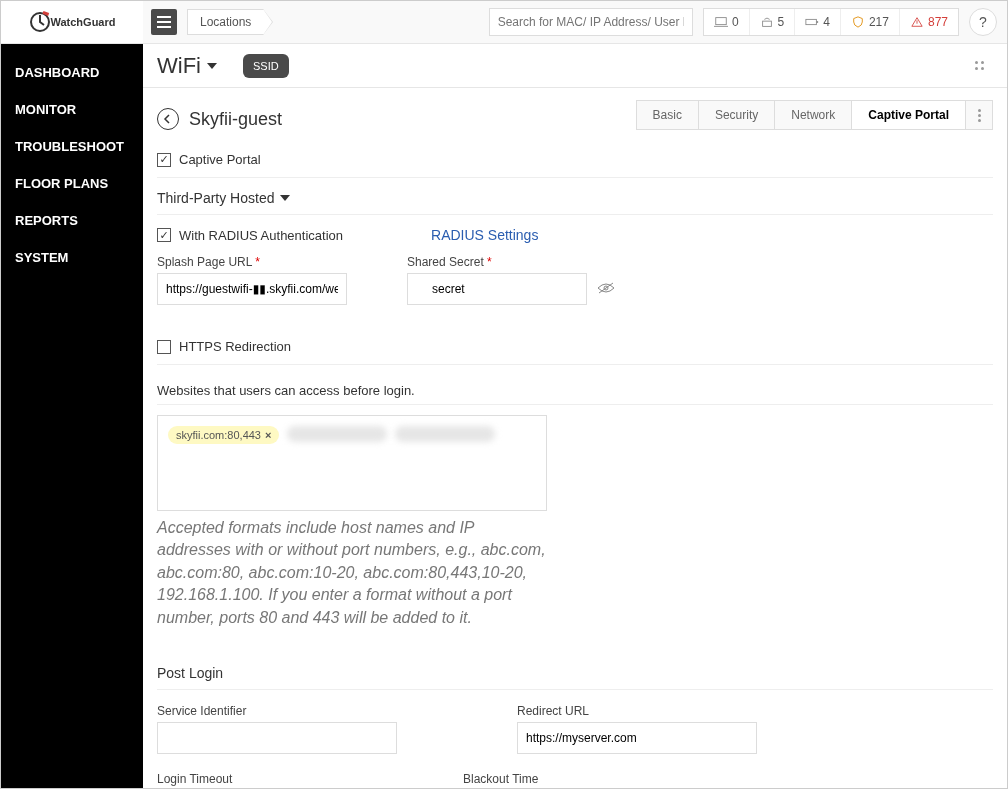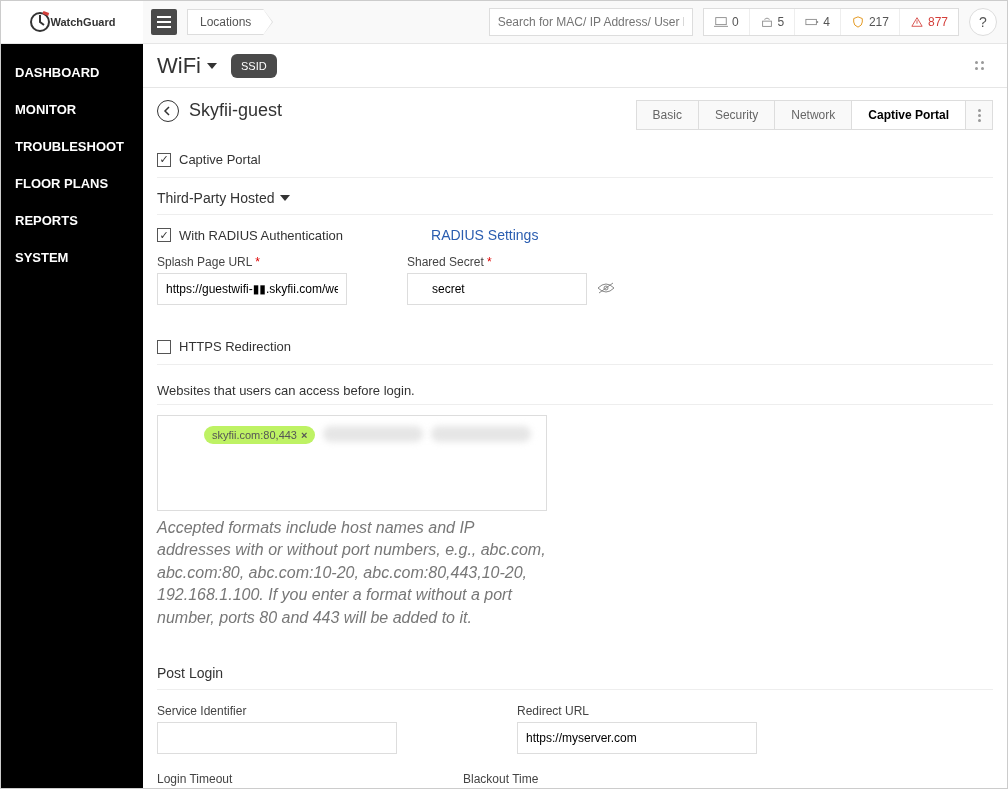--- a/index.html
+++ b/index.html
@@ -21,27 +21,27 @@
   .breadcrumb::after { content: ""; position: absolute; right: -9px; top: -1px; width: 0; height: 0; border-top: 13px solid transparent; border-bottom: 13px solid transparent; border-left: 9px solid #fff; }
   .breadcrumb::before { content: ""; position: absolute; right: -10px; top: -1px; width: 0; height: 0; border-top: 13px solid transparent; border-bottom: 13px solid transparent; border-left: 10px solid #ddd; }
   .search { flex: 1; max-width: 275px; margin-left: auto; }
   .search input { width: 100%; height: 28px; border: 1px solid #ddd; padding: 0 8px; font-size: 12px; color: #888; }
   .stats { display: flex; border: 1px solid #ddd; height: 28px; background: #fff; }
   .stat { display: flex; align-items: center; gap: 4px; padding: 0 10px; border-right: 1px solid #eee; font-size: 12px; color: #555; cursor: pointer; }
   .stat:last-child { border-right: none; }
   .stat .ico { width: 14px; height: 12px; }
   .help { width: 28px; height: 28px; border: 1px solid #ddd; border-radius: 50%; display: flex; align-items: center; justify-content: center; font-size: 14px; color: #555; cursor: pointer; background: #fff; }
   
-  .subheader { height: 44px; display: flex; align-items: center; padding: 0 14px; gap: 14px; border-bottom: 1px solid #e6e6e6; background: #fff; }
+  .subheader { height: 44px; display: flex; align-items: center; padding: 0 14px; gap: 26px; border-bottom: 1px solid #e6e6e6; background: #fff; }
   .section-title { font-size: 22px; font-weight: 300; display: flex; align-items: center; gap: 6px; }
   .pill { background: #4a4a4a; color: #fff; font-size: 11px; padding: 6px 10px; border-radius: 6px; cursor: pointer; }
   .more-dots { margin-left: auto; width: 18px; display: flex; flex-direction: column; gap: 3px; align-items: center; cursor: pointer; }
   .more-dots span { width: 3px; height: 3px; background: #999; border-radius: 50%; }
   
-  .page-row { display: flex; align-items: flex-start; padding: 12px 14px 8px; gap: 10px; background: #fff; }
+  .page-row { display: flex; align-items: flex-end; padding: 12px 14px 8px; gap: 10px; background: #fff; }
   .back-circle { width: 22px; height: 22px; border: 1.5px solid #333; border-radius: 50%; display: flex; align-items: center; justify-content: center; cursor: pointer; }
   .page-name { font-size: 18px; }
   .tabs { margin-left: auto; display: flex; border: 1px solid #ddd; height: 30px; }
   .tab { padding: 0 16px; display: flex; align-items: center; font-size: 12px; color: #666; border-right: 1px solid #ddd; cursor: pointer; background: #f9f9f9; }
   .tab.active { background: #fff; color: #000; font-weight: bold; }
   .tab-more { width: 26px; display: flex; align-items: center; justify-content: center; cursor: pointer; background: #f9f9f9; }
   
   .content { flex: 1; overflow-y: auto; padding: 4px 14px 20px; background: #fff; }
   .row-sep { border-bottom: 1px solid #eee; padding: 10px 0; }
   .checkbox-row { display: flex; align-items: center; gap: 8px; font-size: 13px; }
@@ -51,21 +51,21 @@
   .form-grid { display: flex; gap: 60px; padding-top: 12px; }
   .form-col { display: flex; flex-direction: column; gap: 4px; }
   .label { font-size: 12px; color: #444; }
   .req::after { content: " *"; color: #d00; }
   .input { height: 32px; border: 1px solid #ddd; padding: 0 8px; font-size: 12px; width: 190px; }
   .link { color: #2a5db0; font-size: 14px; cursor: pointer; }
   .eye { color: #888; cursor: pointer; }
   .secret-row { display: flex; align-items: center; gap: 10px; }
   .sub-label { font-size: 13px; color: #333; padding: 18px 0 6px; border-bottom: 1px solid #eee; }
   .tags-box { border: 1px solid #ddd; width: 390px; height: 96px; padding: 10px; display: flex; gap: 8px; align-items: flex-start; margin-top: 10px; }
-  .tag { background: #bef264; border-radius: 12px; padding: 3px 8px; font-size: 11px; color: #555; display: flex; align-items: center; gap: 4px; margin-left: 36px; }
+  .tag { background: #fef9c3; border-radius: 12px; padding: 3px 8px; font-size: 11px; color: #555; display: flex; align-items: center; gap: 4px; }
   .tag-blur { filter: blur(3px); background: #e6e6e6; border-radius: 10px; width: 100px; height: 16px; }
   .hint { font-size: 16px; color: #777; font-style: italic; width: 390px; padding-top: 6px; line-height: 1.4; }
   .section-h2 { font-size: 14px; padding: 36px 0 8px; border-bottom: 1px solid #eee; }
   .post-grid { display: flex; gap: 120px; padding-top: 14px; }
   .select { height: 30px; border: 1px solid #ddd; background: #fff; padding: 0 8px; font-size: 12px; display: flex; align-items: center; justify-content: space-between; cursor: pointer; }
   .select-pair { display: flex; gap: 4px; }
   .small-caret { width: 0; height: 0; border-left: 4px solid transparent; border-right: 4px solid transparent; border-top: 5px solid #333; }
   .detect-row { display: flex; gap: 8px; padding-top: 20px; font-size: 12px; color: #444; align-items: flex-start; }
 </style>
 </head>

